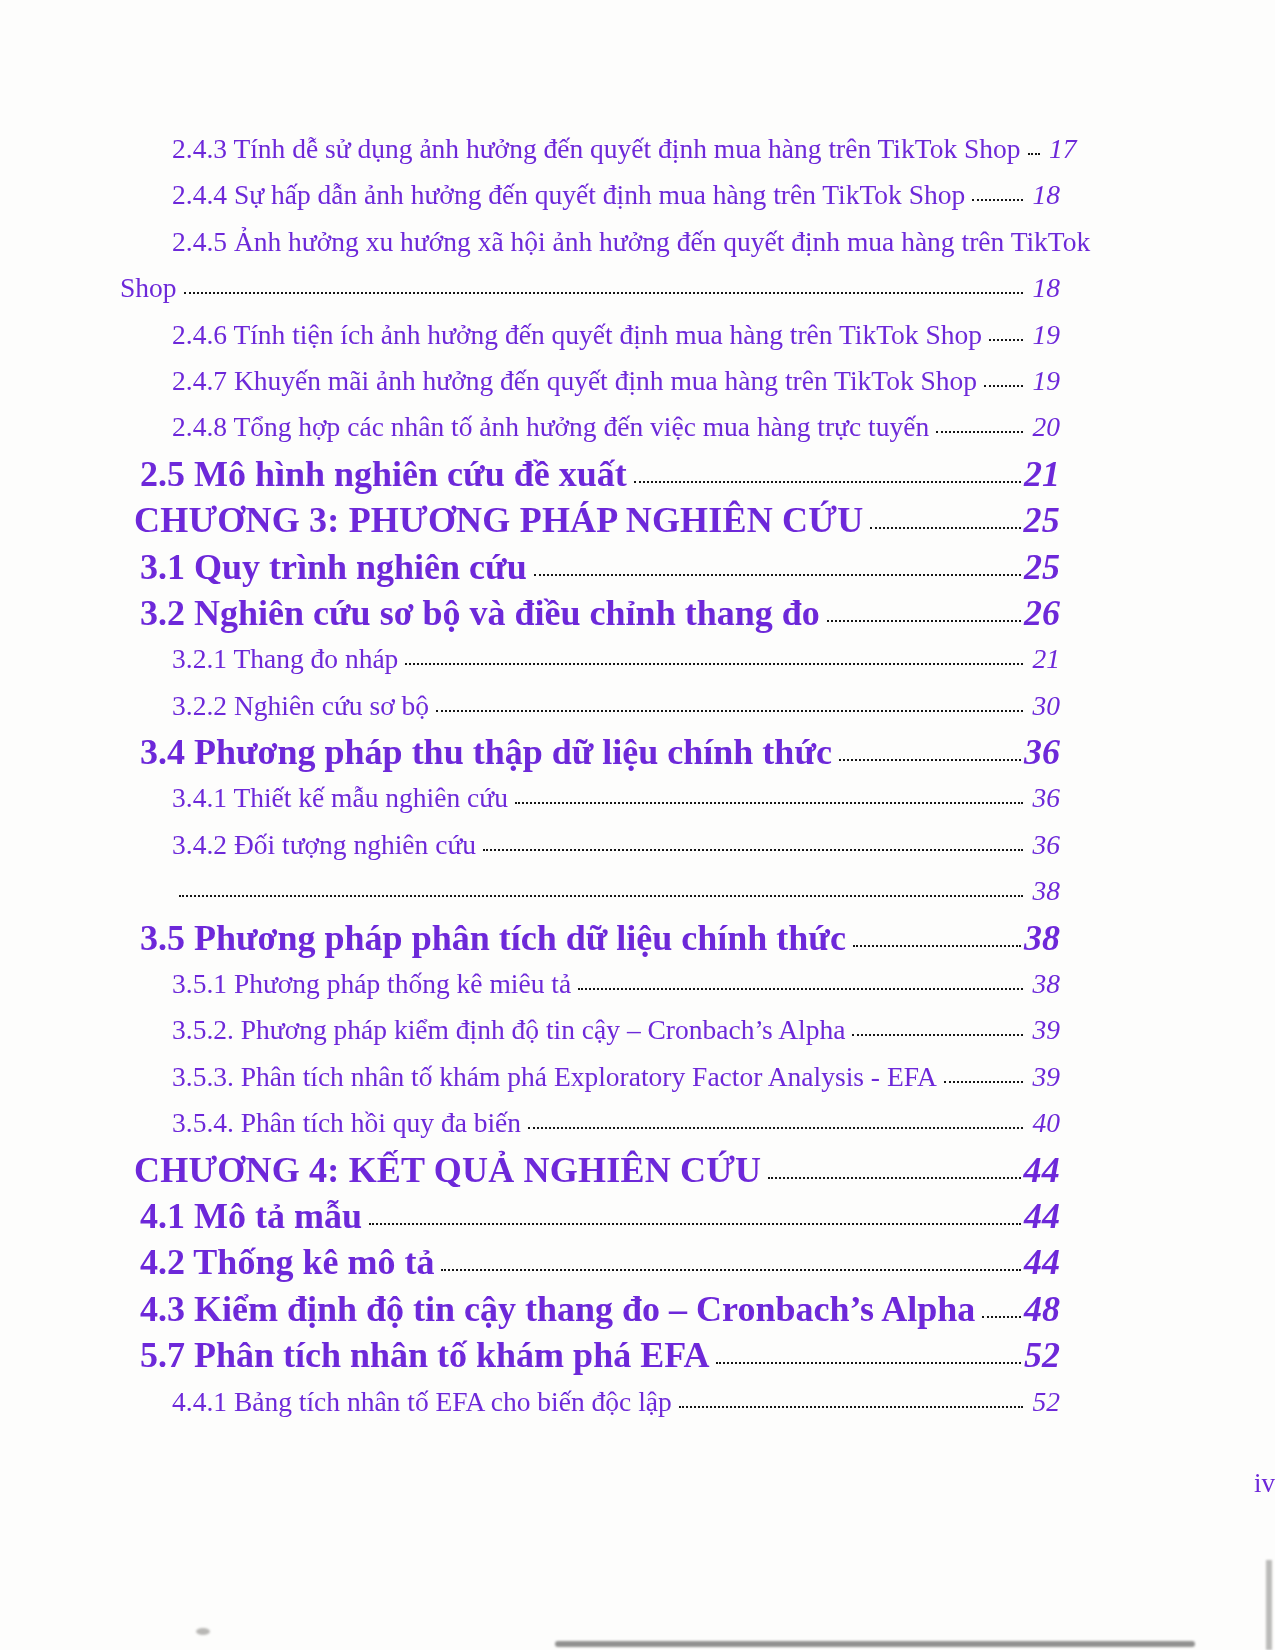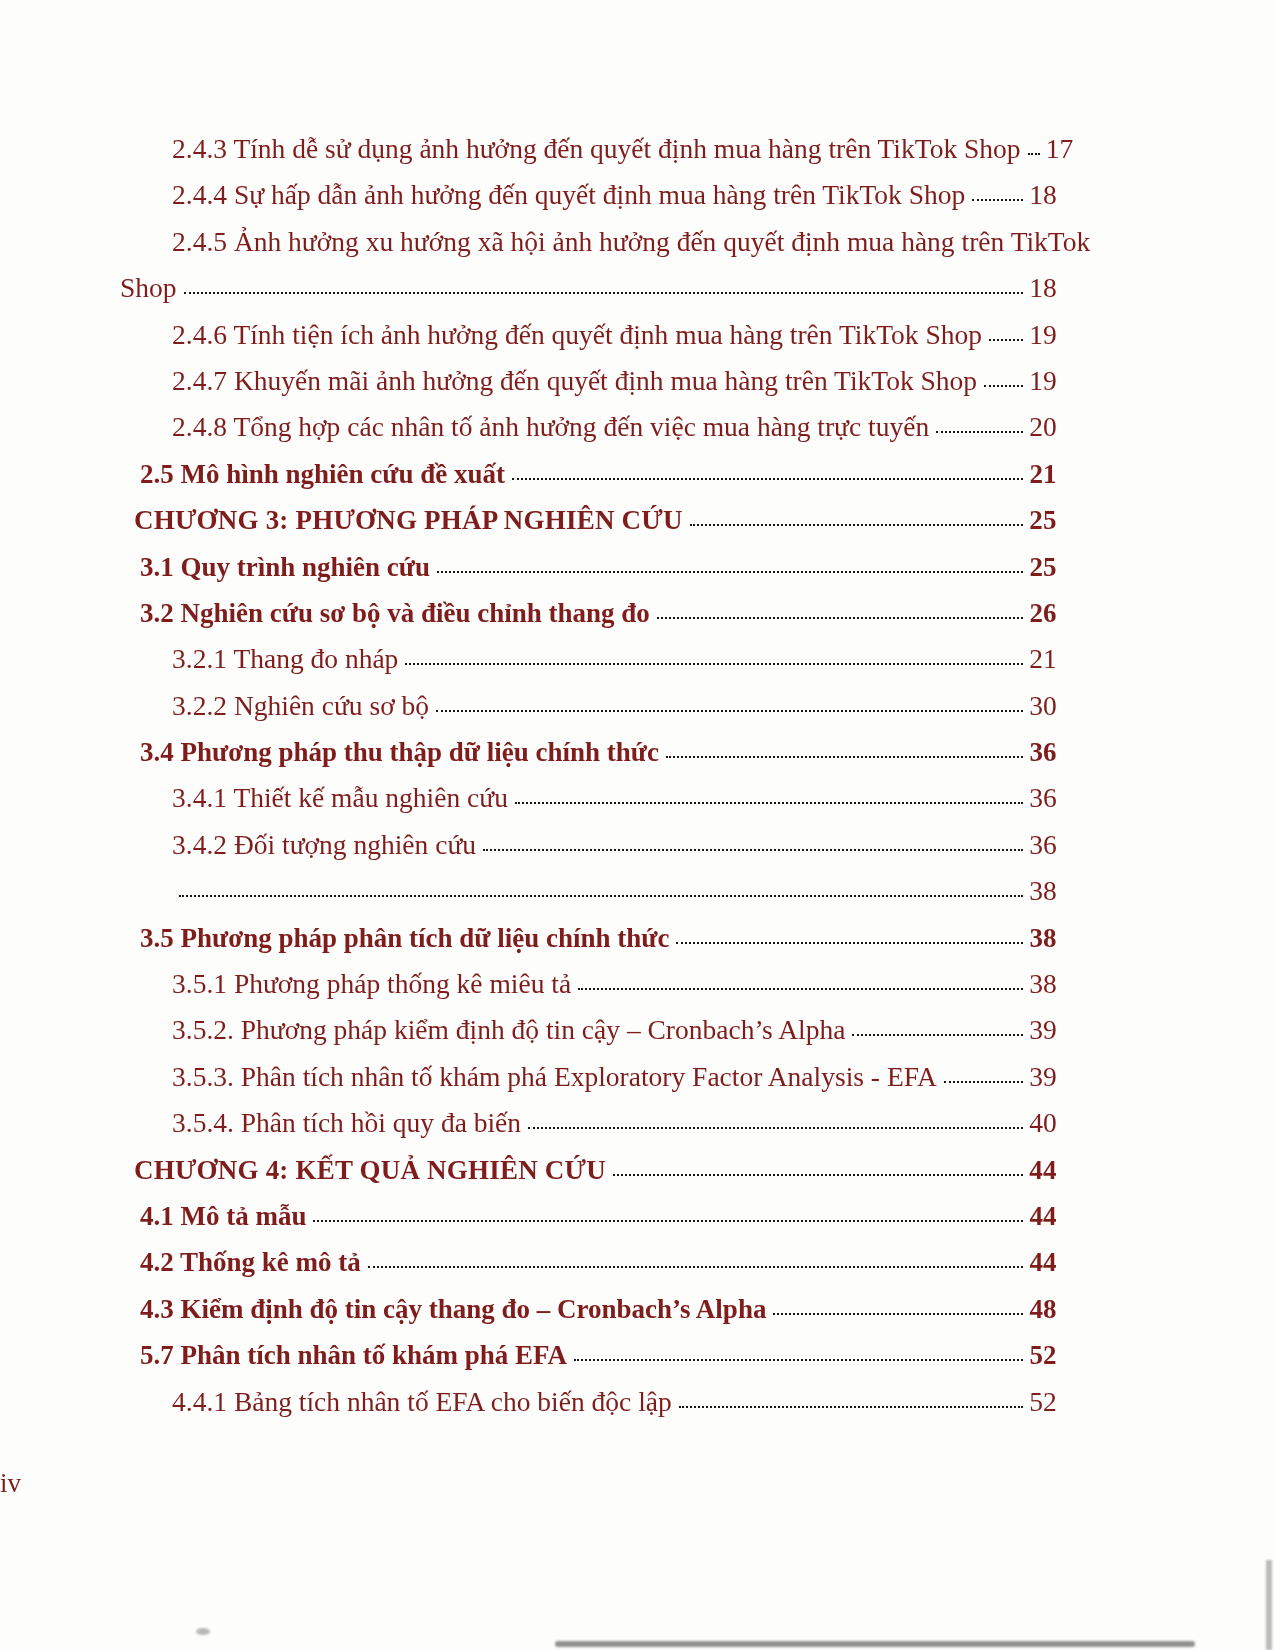--- a/index.html
+++ b/index.html
@@ -7,33 +7,33 @@
     padding: 0;
     background: #ffffff;
   }
   .page {
     position: relative;
     width: 1275px;
     height: 1650px;
     background: #fdfdfc;
     overflow: hidden;
     font-family: "Liberation Serif", "DejaVu Serif", serif;
-    color: #7f1d1d;
+    color: #6d28d9;
   }
   .toc {
     position: absolute;
     left: 120px;
     top: 126px;
     width: 940px;
   }
   .toc-line {
     display: flex;
     align-items: baseline;
     height: 46.4px;
-    font-size: 27px;
+    font-size: 36px;
     line-height: 46.4px;
     white-space: nowrap;
   }
   .toc-line.bold { font-weight: 700; }
   .toc-line.chapter { margin-left: 14px; letter-spacing: 0.2px; }
   .toc-line.section { margin-left: 20px; }
   .toc-line.sub     { margin-left: 52px; font-size: 27.5px; }
   .toc-line.cont    { font-size: 27.5px; }
   .toc-text {
     flex: 0 0 auto;
@@ -41,29 +41,30 @@
   .toc-dots {
     flex: 1 1 auto;
     min-width: 12px;
     border-bottom: 2.6px dotted #151515;
     position: relative;
     top: -3px;
     margin: 0 3px 0 7px;
   }
   .toc-page {
     flex: 0 0 auto;
-    text-align: center;
+    text-align: right;
     min-width: 34px;
+    font-style: italic;
   }
   .footer {
     position: absolute;
     left: 0;
     top: 1468px;
     width: 1275px;
-    text-align: left;
+    text-align: right;
     font-size: 27px;
   }
   
   .scan-smudge-bottom {
     position: absolute;
     left: 555px;
     top: 1641px;
     width: 640px;
     height: 6px;
     background: #3a3a38;

